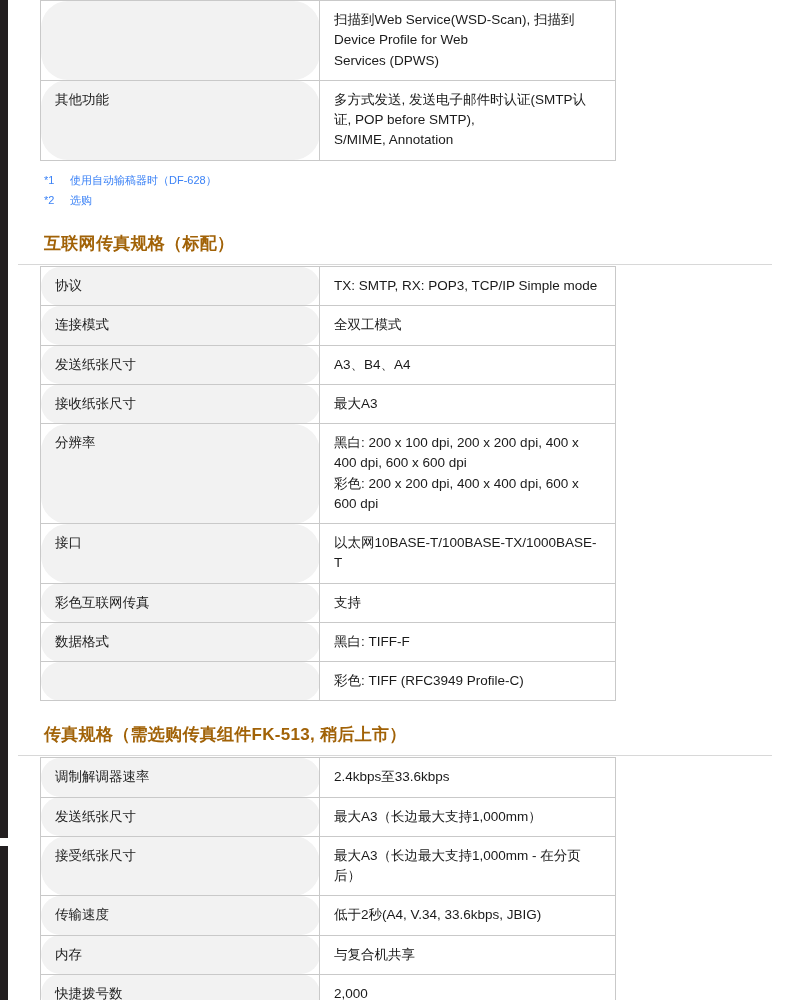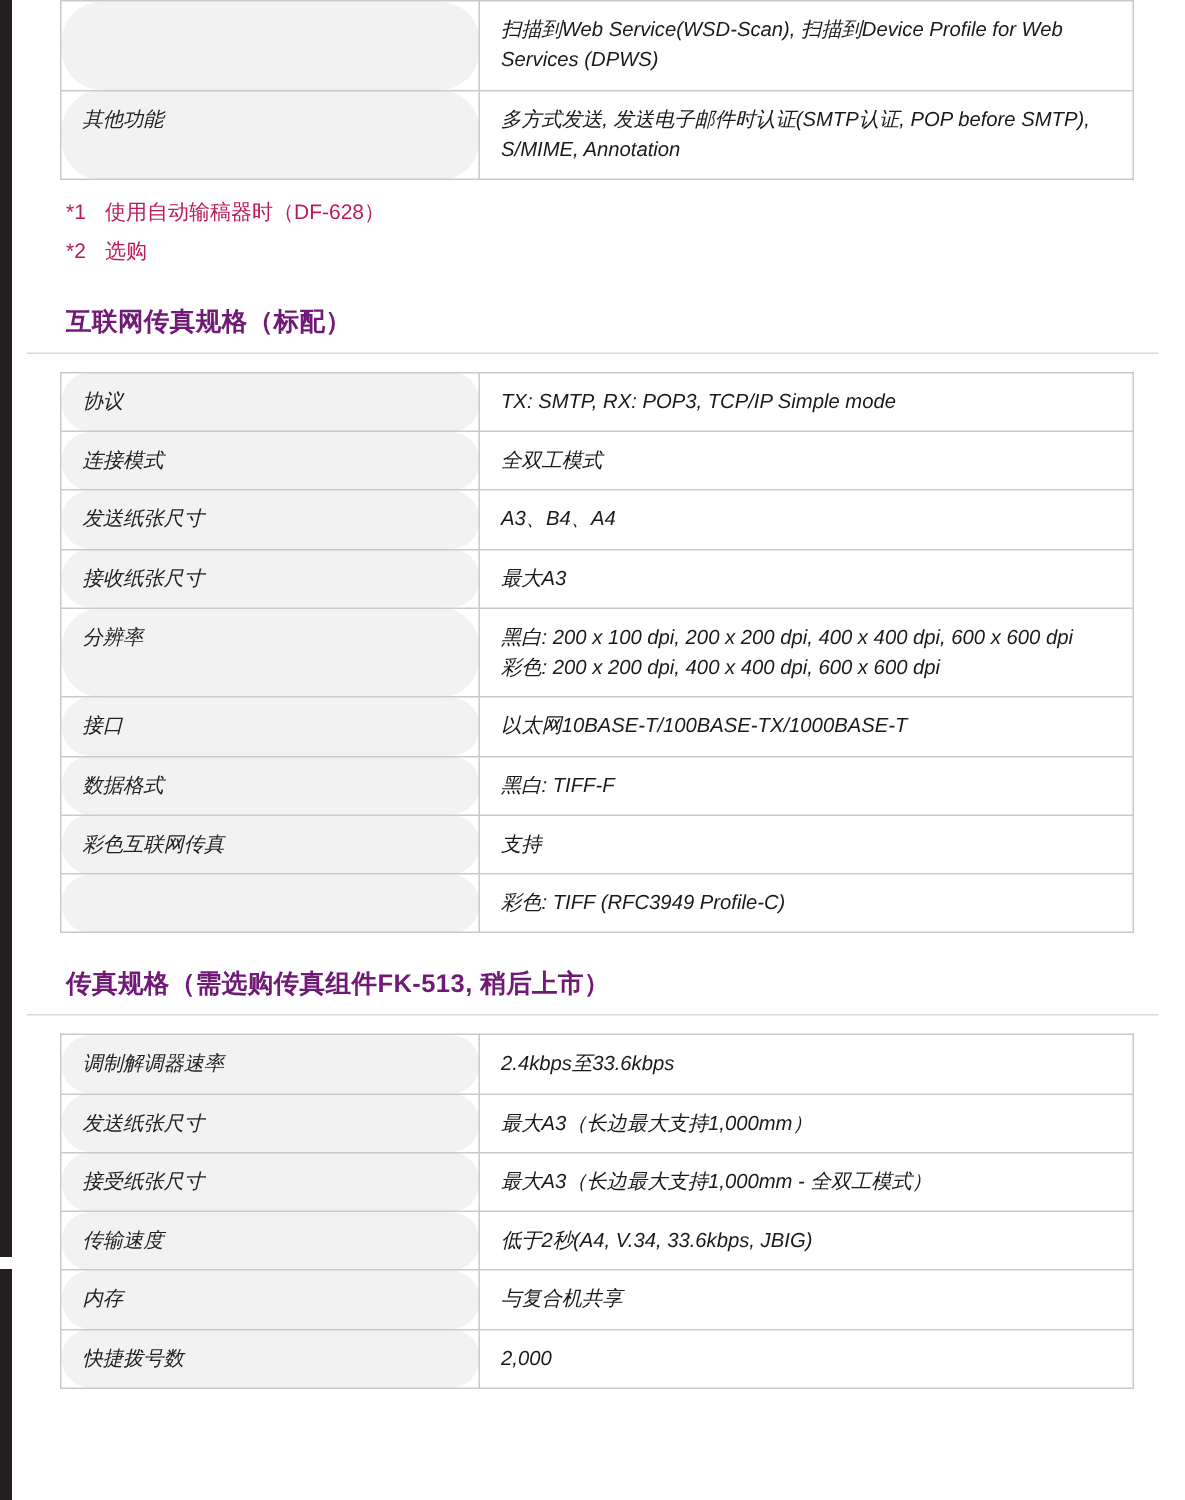--- a/index.html
+++ b/index.html
@@ -25,24 +25,23 @@
     position: absolute;
     left: 0;
     width: 8px;
     background: #231f20;
   }
   .rail.top { top: 0; height: 838px; }
   .rail.bottom { top: 846px; height: 154px; }
 
   table.spec {
     border-collapse: collapse;
-    width: 716px;
+    width: 576px;
     margin: 0;
     table-layout: fixed;
-    font-style: italic;
   }
   table.spec td {
     border: 1px solid #c9c9c9;
     vertical-align: top;
     font-size: 13.5px;
     line-height: 1.5;
     color: #1a1a1a;
     padding: 9px 12px 9px 14px;
   }
   table.spec td.k {
@@ -51,33 +50,33 @@
     color: #222;
     border-radius: 27px;
   }
   table.spec td.v {
     background: #ffffff;
   }
   td.v .line { display: block; }
 
   .footnotes {
     margin: 9px 0 0 26px;
-    font-size: 14px;
-    color: #be185d;
+    font-size: 11px;
+    color: #3b82f6;
     line-height: 1.85;
   }
   .footnotes .fn { display: block; }
   .footnotes .fn .mark { display: inline-block; width: 26px; }
 
   .section-head {
-    margin: 22px 0 12px 0;
+    margin: 22px 0 1px 0;
     padding: 0 0 9px 26px;
     font-size: 17px;
     font-weight: bold;
-    color: #701a75;
+    color: #a16207;
     border-bottom: 1px solid #d8d8d8;
     letter-spacing: 0.3px;
   }
 
   .tbl-wrap { margin-left: 22px; }
   .first-table { margin-top: 0; }
 </style>
 </head>
 <body>
 
@@ -151,29 +150,29 @@
             <span class="line">彩色: 200 x 200 dpi, 400 x 400 dpi, 600 x 600 dpi</span>
           </td>
         </tr>
         <tr>
           <td class="k">接口</td>
           <td class="v">
               <span class="line">以太网10BASE-T/100BASE-TX/1000BASE-T</span>
             </td>
         </tr>
         <tr>
+          <td class="k">彩色互联网传真</td>
+          <td class="v">
+              <span class="line">支持</span>
+            </td>
+        </tr>
+        <tr>
           <td class="k">数据格式</td>
           <td class="v">
               <span class="line">黑白: TIFF-F</span>
-            </td>
-        </tr>
-        <tr>
-          <td class="k">彩色互联网传真</td>
-          <td class="v">
-              <span class="line">支持</span>
             </td>
         </tr>
         <tr>
           <td class="k"></td>
           <td class="v">
               <span class="line">彩色: TIFF (RFC3949 Profile-C)</span>
             </td>
         </tr>
       </tbody>
     </table>
@@ -191,21 +190,21 @@
         </tr>
         <tr>
           <td class="k">发送纸张尺寸</td>
           <td class="v">
               <span class="line">最大A3（长边最大支持1,000mm）</span>
             </td>
         </tr>
         <tr>
           <td class="k">接受纸张尺寸</td>
           <td class="v">
-              <span class="line">最大A3（长边最大支持1,000mm - 全双工模式）</span>
+              <span class="line">最大A3（长边最大支持1,000mm - 在分页后）</span>
             </td>
         </tr>
         <tr>
           <td class="k">传输速度</td>
           <td class="v">
               <span class="line">低于2秒(A4, V.34, 33.6kbps, JBIG)</span>
             </td>
         </tr>
         <tr>
           <td class="k">内存</td>

